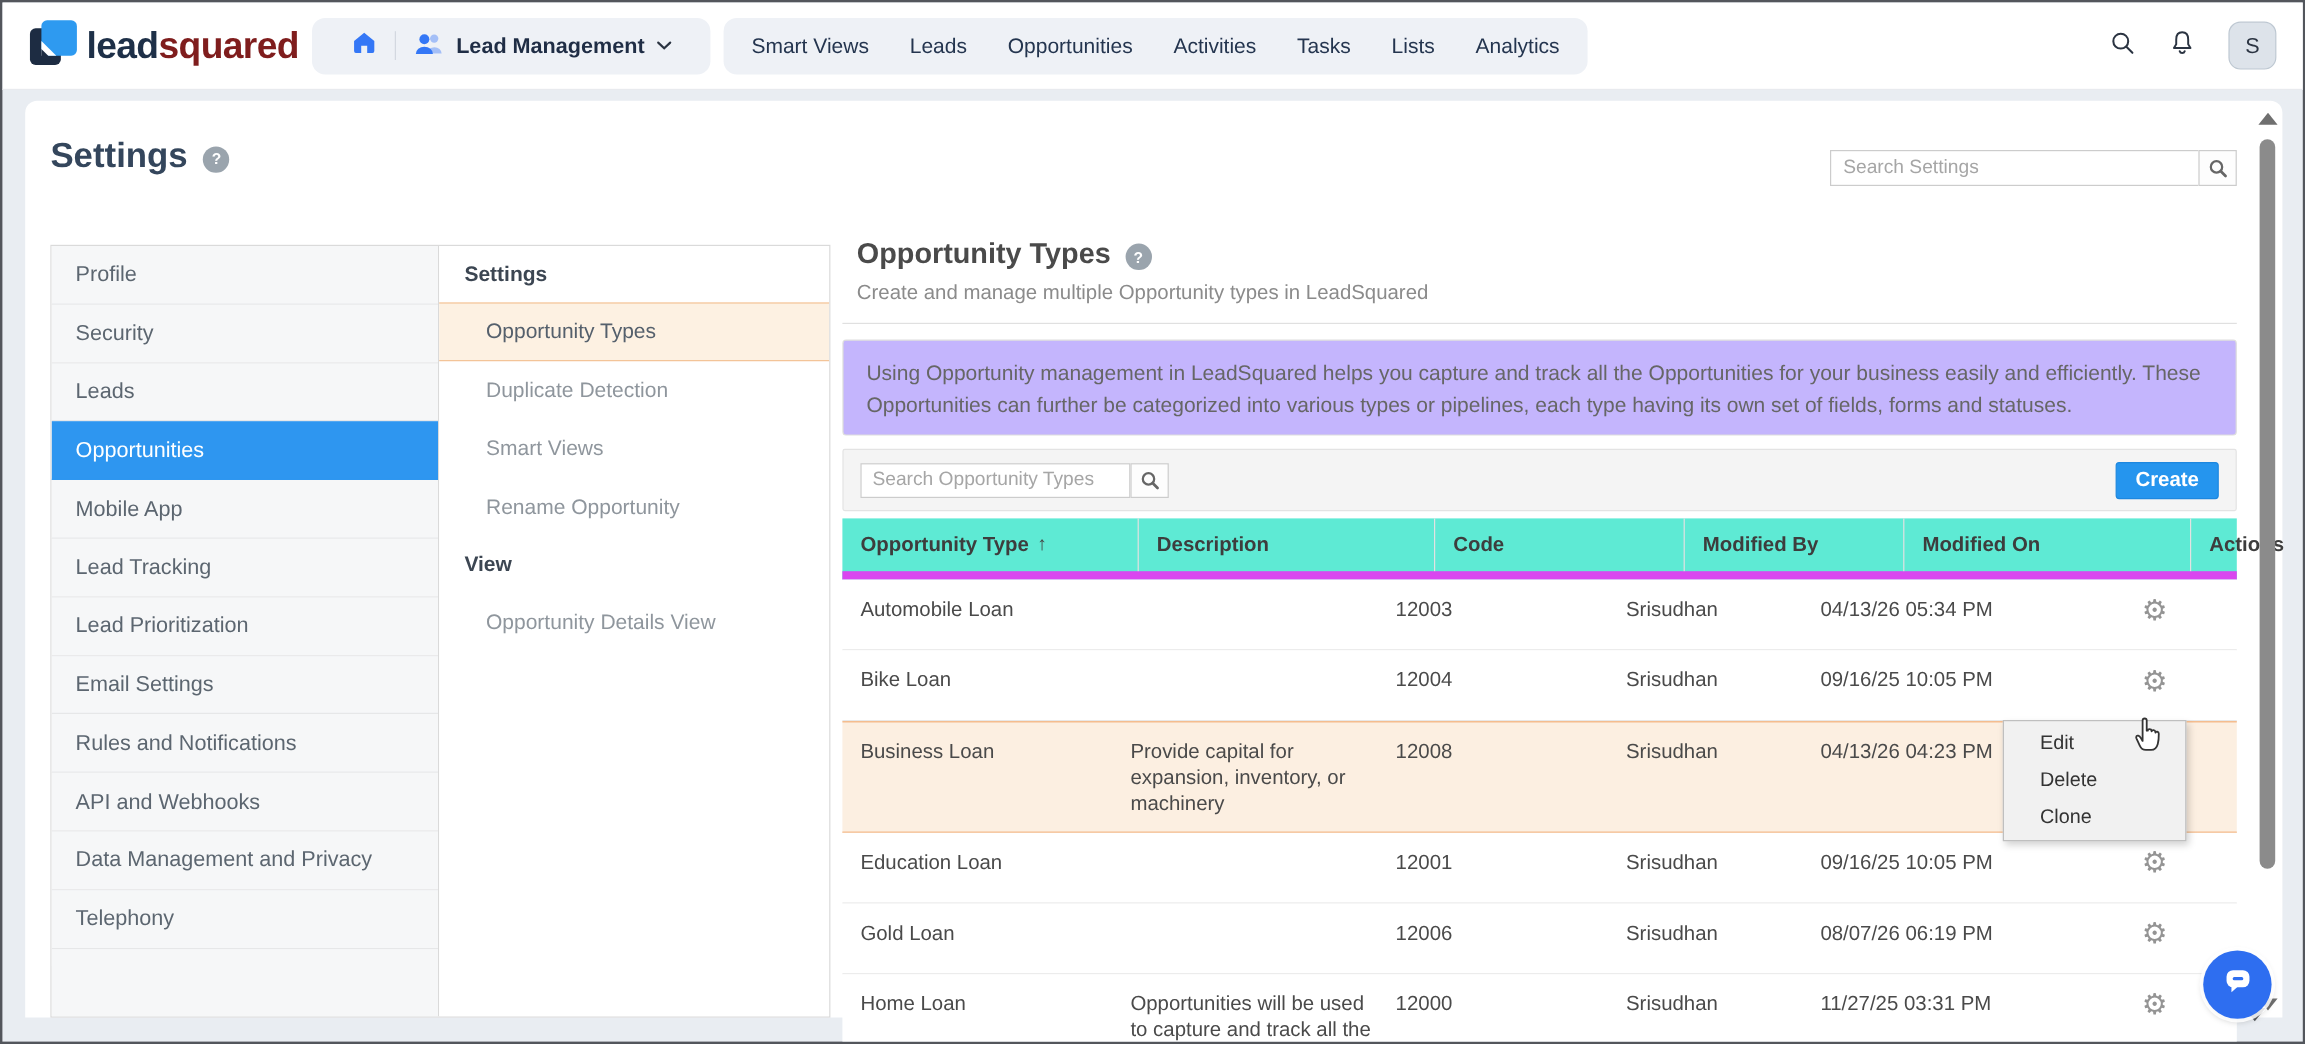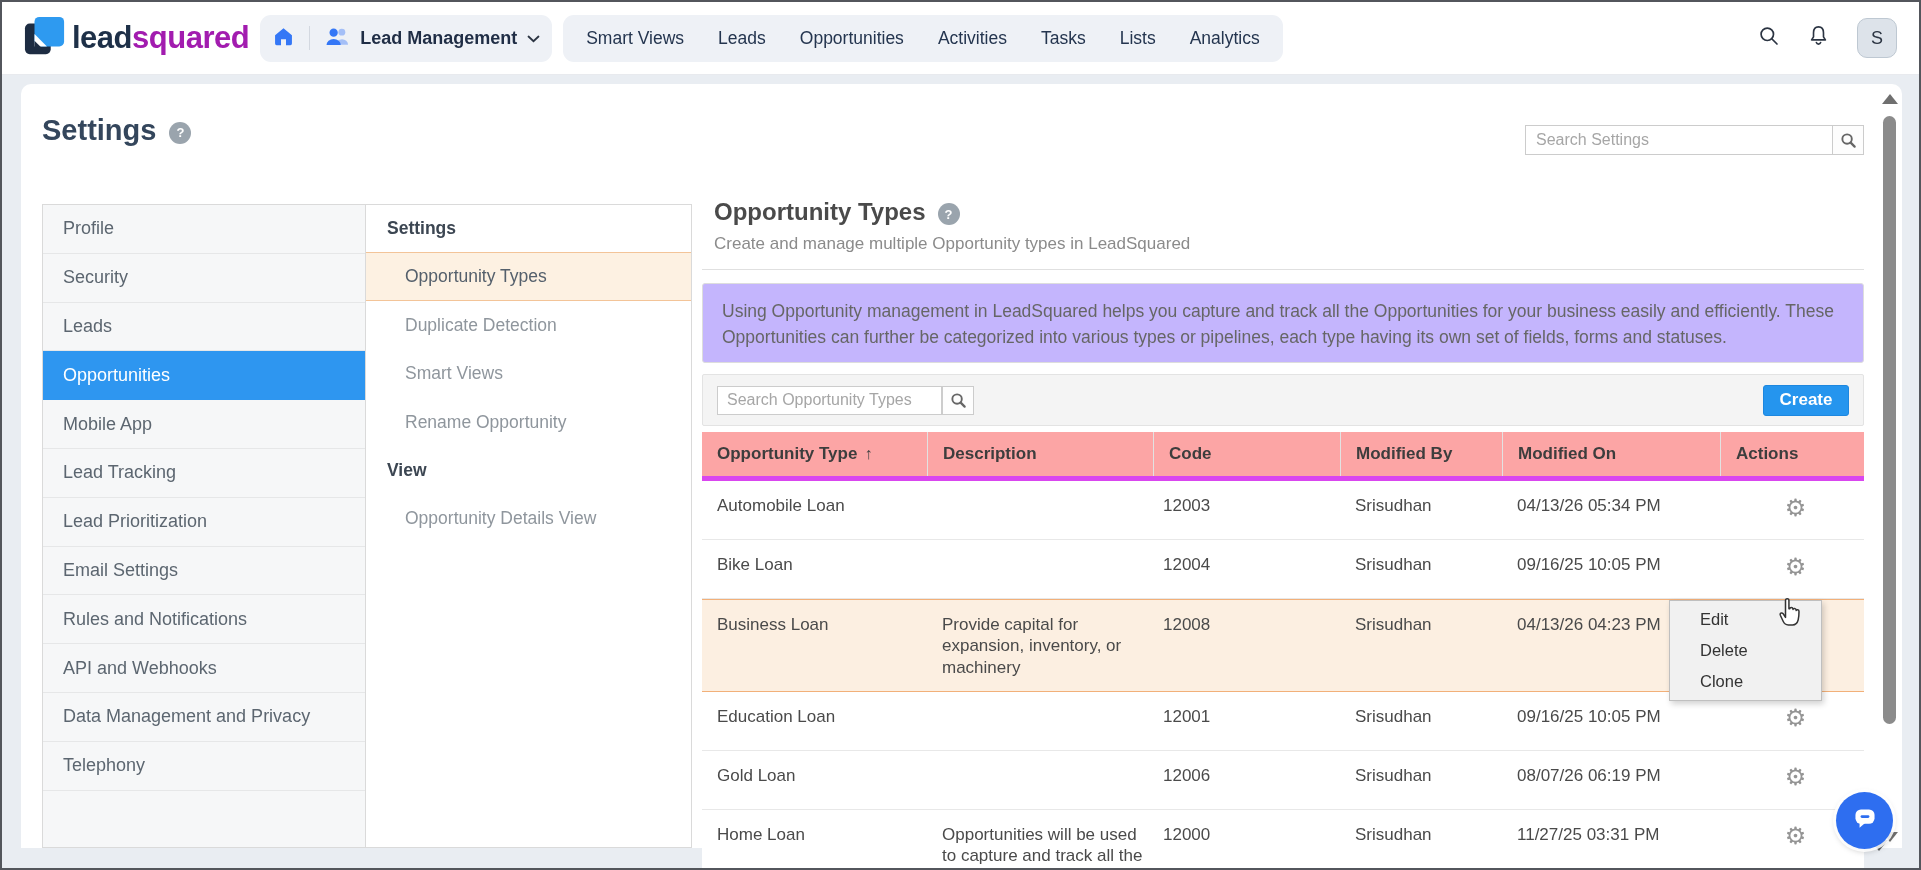--- a/index.html
+++ b/index.html
@@ -11,24 +11,24 @@
   }
   
   .navbar {
     position:absolute; left:0; top:0; right:0; height:73px;
     background:#fff; border-bottom:1px solid #e8eaee;
     display:flex; align-items:center; padding:0 22px;
   }
   .logo { display:flex; align-items:center; gap:6px; }
   .logo-text { font-size:31px; font-weight:600; letter-spacing:-0.5px; }
   .logo-text .dk { color:#1e3048; }
-  .logo-text .bl { color:#a21caf; }
+  .logo-text .bl { color:#7f1d1d; }
   .pill {
     display:flex; align-items:center; height:47px;
-    background:#eef1f6; border-radius:11px; margin-left:11px; padding:0 12px;
+    background:#eef1f6; border-radius:11px; margin-left:11px; padding:0 32px;
   }
   .pill-divider { width:1px; height:24px; background:#d3d8e0; margin:0 14px; }
   .ws-label { font-size:18px; font-weight:600; color:#1f2d45; margin-left:9px; }
   .chev { margin-left:10px; }
   .nav-items { padding:0 6px; }
   .nav-item {
     padding:0 17px; font-size:17.5px; color:#24354f; font-weight:500;
     line-height:47px; cursor:default; white-space:nowrap;
   }
   .nav-right { margin-left:auto; display:flex; align-items:center; gap:27px; }
@@ -101,21 +101,21 @@
   }
   .toolbar input::placeholder { color:#a6a6a6; }
   .create-btn {
     margin-left:auto; width:86px; height:31px; background:#2595ee; color:#fff;
     border:1px solid #1d87df; border-radius:3px; font-size:17px; font-weight:600;
     display:flex; align-items:center; justify-content:center; cursor:pointer;
   }
   .table { position:absolute; left:681px; top:348px; width:1162px; }
   .t-head {
     display:grid; grid-template-columns:225px 226px 187px 162px 218px 144px;
-    background:#fca5a5; border-bottom:5px solid #d946ef;
+    background:#5eead4; border-bottom:7px solid #d946ef;gap:21px;
   }
   .t-head .hcell {
     padding:12px 6px 12px 15px; font-size:17px; font-weight:700; color:#3d3d3d;
     display:flex; align-items:center; gap:7px;
   }
   .t-head .hcell + .hcell { border-left:1px solid #e2e2e2; }
   .sort-arrow { font-size:16px; color:#444; font-weight:400; }
   .t-row {
     display:grid; grid-template-columns:225px 226px 187px 162px 218px 144px;
     border-bottom:1px solid #e8e8e8; background:#fff;

